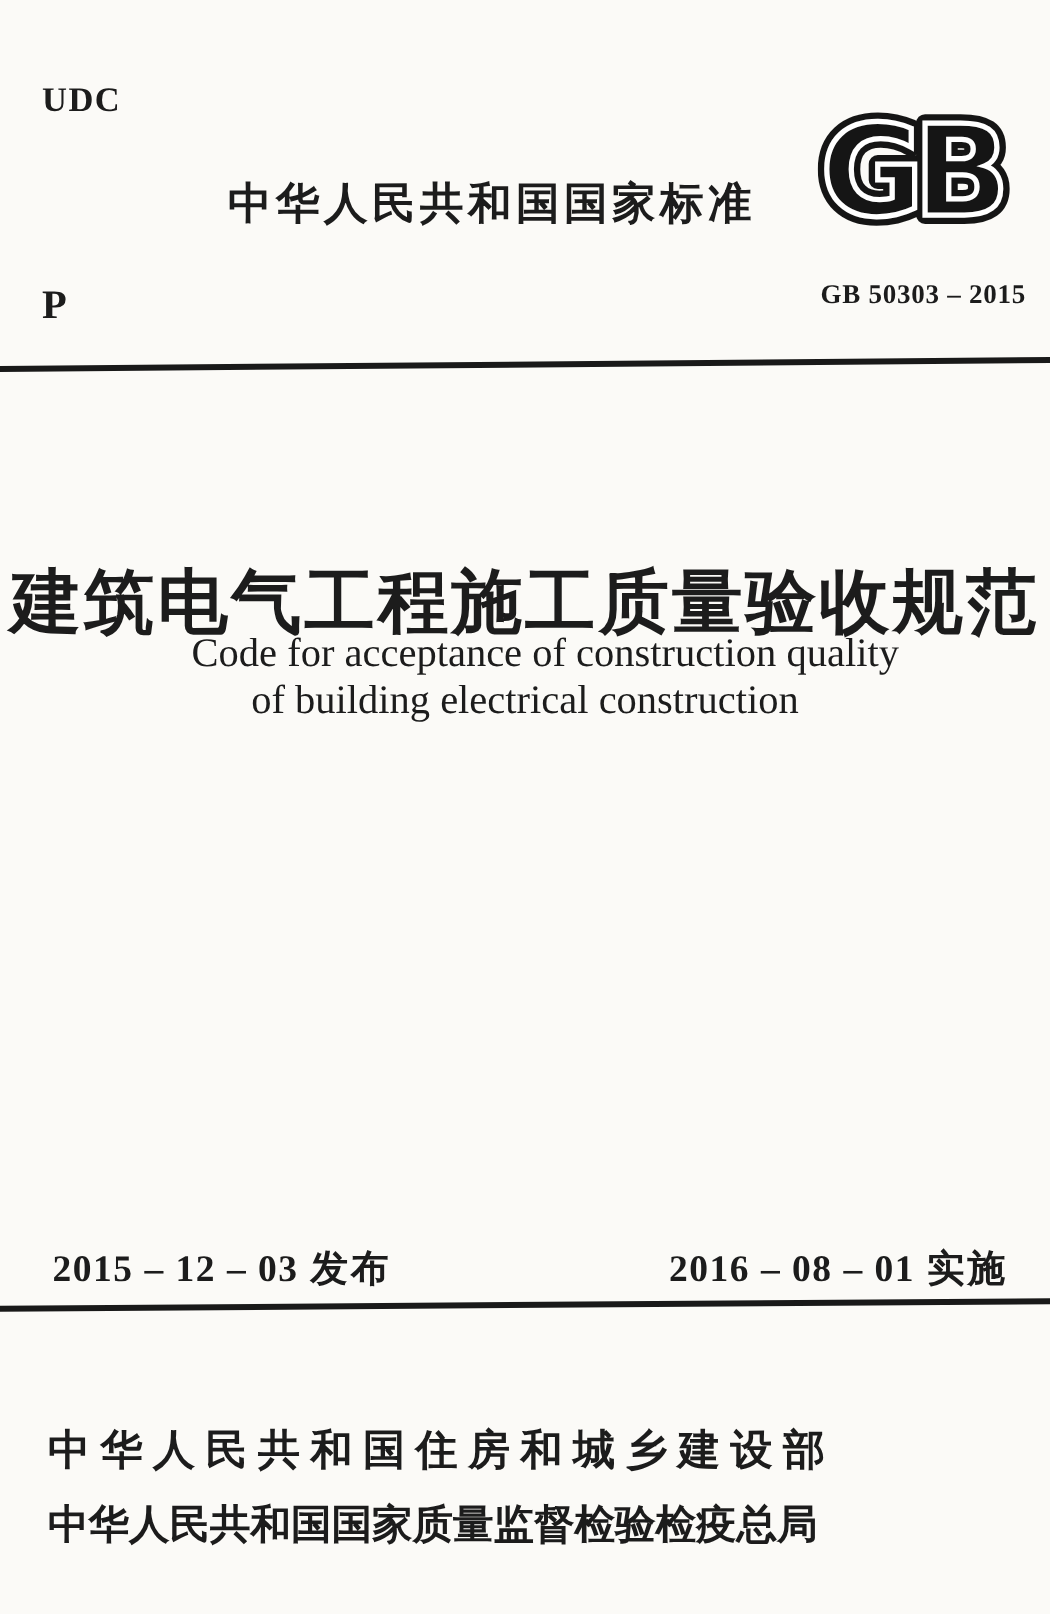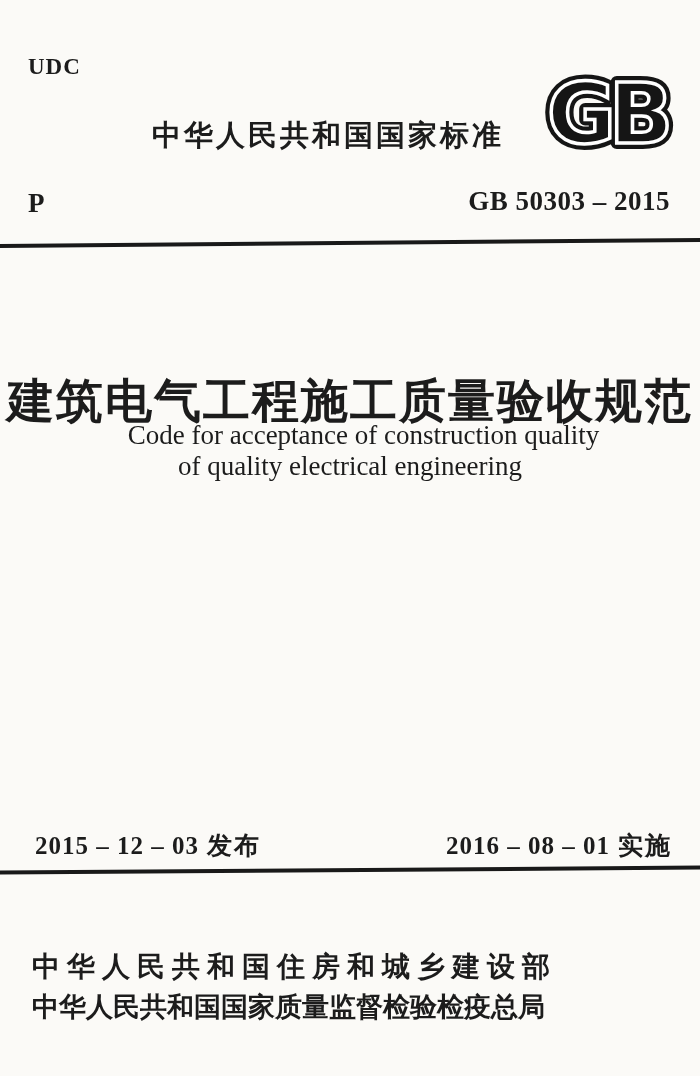--- a/index.html
+++ b/index.html
@@ -47,25 +47,25 @@
   .doc-class {
     position: absolute;
     left: 28px;
     top: 188px;
     font-family: "Liberation Serif", serif;
     font-weight: bold;
     font-size: 27px;
   }
   .standard-number {
     position: absolute;
-    right: 30px;
+    right: 16px;
     top: 186px;
     font-family: "Liberation Serif", serif;
     font-weight: bold;
-    font-size: 27px;
+    font-size: 18px;
     letter-spacing: 0.5px;
     white-space: nowrap;
   }
   
   .rule {
     position: absolute;
     left: -4px;
     right: -4px;
     height: 4px;
     background: #191919;
@@ -144,21 +144,21 @@
     font-weight: 700;
     white-space: nowrap;
   }
   .publisher-line-1 {
     font-size: 28px;
     letter-spacing: 7px;
   }
   .publisher-line-2 {
     font-size: 27px;
     letter-spacing: 0px;
-    margin-top: 3px;
+    margin-top: 12px;
   }
   .joint-release {
     position: absolute;
     right: 28px;
     top: 968px;
     font-family: "Liberation Sans", sans-serif;
     font-weight: 700;
     font-size: 27px;
     letter-spacing: 2px;
     white-space: nowrap;
@@ -181,21 +181,21 @@
   <div class="doc-class">P</div>
 
   <div class="standard-number">GB 50303 – 2015</div>
 
   <div class="rule rule-top"></div>
 
   <div class="title-zh">建筑电气工程施工质量验收规范</div>
 
   <div class="title-en title-en-1">Code for acceptance of construction quality</div>
 
-  <div class="title-en title-en-2">of quality electrical engineering</div>
+  <div class="title-en title-en-2">of building electrical construction</div>
 
   <div class="date-row">
     <div class="date-group">
       <span class="date-num">2015 – 12 – 03</span>
       <span class="date-label">发布</span>
     </div>
     <div class="date-group">
       <span class="date-num">2016 – 08 – 01</span>
       <span class="date-label">实施</span>
     </div>

